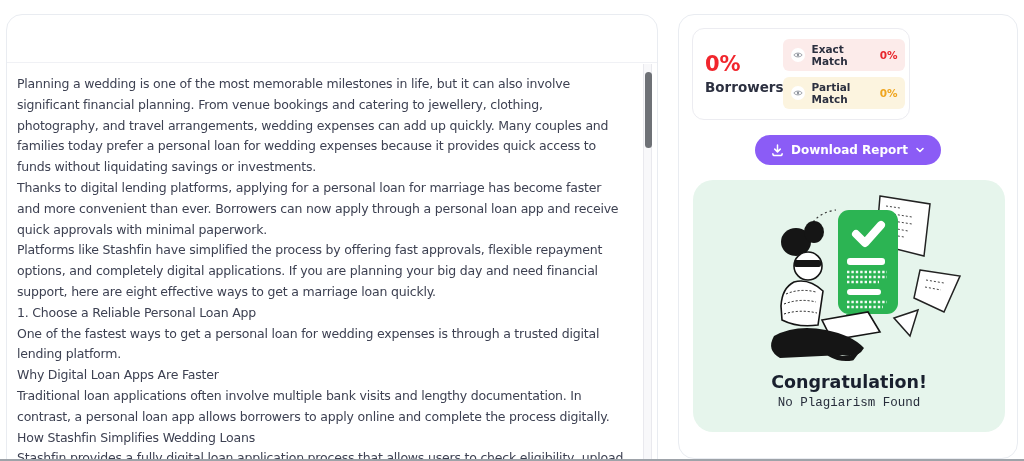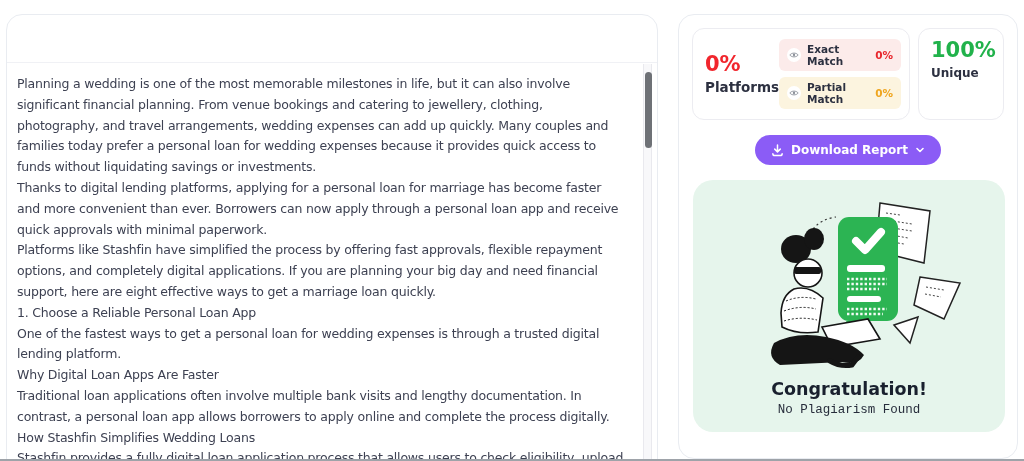--- a/index.html
+++ b/index.html
@@ -47,21 +47,21 @@
   .unique-value { font-size:21px; font-weight:bold; color:#21b24b; line-height:1.1; }
   .unique-label { font-size:12px; font-weight:bold; color:#2c3040; margin-top:4px; }
 
   .dl-row { display:flex; justify-content:center; margin-top:15px; }
   .dl-btn { display:flex; align-items:center; gap:7px; background:#8b5cf6; color:#fff;
     border:none; border-radius:16px; height:30px; padding:0 16px;
     font-size:12px; font-weight:bold; cursor:pointer;
     font-family:"DejaVu Sans","Liberation Sans",sans-serif; }
 
   .congrats-card { margin-top:15px; margin-left:1px; width:312px; height:252px;
-    background:#e6f5ec; border-radius:20px; text-align:center; padding-top:15px; }
+    background:#e6f5ec; border-radius:20px; text-align:center; padding-top:8px; }
   .congrats-title { font-size:17.5px; font-weight:bold; color:#19202e; margin-top:2px; }
   .congrats-sub { font-size:12.5px; color:#272d3b; margin-top:4px;font-family:Liberation Mono, monospace; }
 
   .bottom-edge { position:absolute; left:0; right:0; bottom:0; height:2px; background:#9ea3a9; }
 </style>
 </head>
 <body>
 
 <div class="stage">
 
@@ -83,21 +83,21 @@
       </div>
     </div>
   </div>
 
   <div class="right-panel">
 
     <div class="stats-row">
       <div class="stat-card plag-card">
         <div>
           <div class="plag-value">0%</div>
-          <div class="plag-label">Platforms</div>
+          <div class="plag-label">Borrowers</div>
         </div>
         <div class="pills">
           <div class="pill exact">
             <span class="eye">
               <svg width="10" height="10" viewBox="0 0 12 12">
                   <path d="M1 6 C3 3 9 3 11 6 C9 9 3 9 1 6 Z" fill="none" stroke="#8a8f98" stroke-width="1.1"></path>
                   <circle cx="6" cy="6" r="1.4" fill="#8a8f98"></circle>
                 </svg>
             </span>
             <span>Exact Match</span>
@@ -109,24 +109,20 @@
                   <path d="M1 6 C3 3 9 3 11 6 C9 9 3 9 1 6 Z" fill="none" stroke="#8a8f98" stroke-width="1.1"></path>
                   <circle cx="6" cy="6" r="1.4" fill="#8a8f98"></circle>
                 </svg>
             </span>
             <span>Partial Match</span>
             <span class="val">0%</span>
           </div>
         </div>
       </div>
 
-      <div class="stat-card unique-card">
-        <div class="unique-value">100%</div>
-        <div class="unique-label">Unique</div>
-      </div>
     </div>
 
     <div class="dl-row">
       <button class="dl-btn">
         <span style="display:flex;">
           <svg width="13" height="13" viewBox="0 0 14 14">
               <path d="M7 1 V8 M4 5.5 L7 8.5 L10 5.5" fill="none" stroke="#fff" stroke-width="1.6" stroke-linecap="round" stroke-linejoin="round"></path>
               <path d="M2 10.5 Q2 12.5 4 12.5 H10 Q12 12.5 12 10.5" fill="none" stroke="#fff" stroke-width="1.6" stroke-linecap="round"></path>
             </svg>
         </span>

